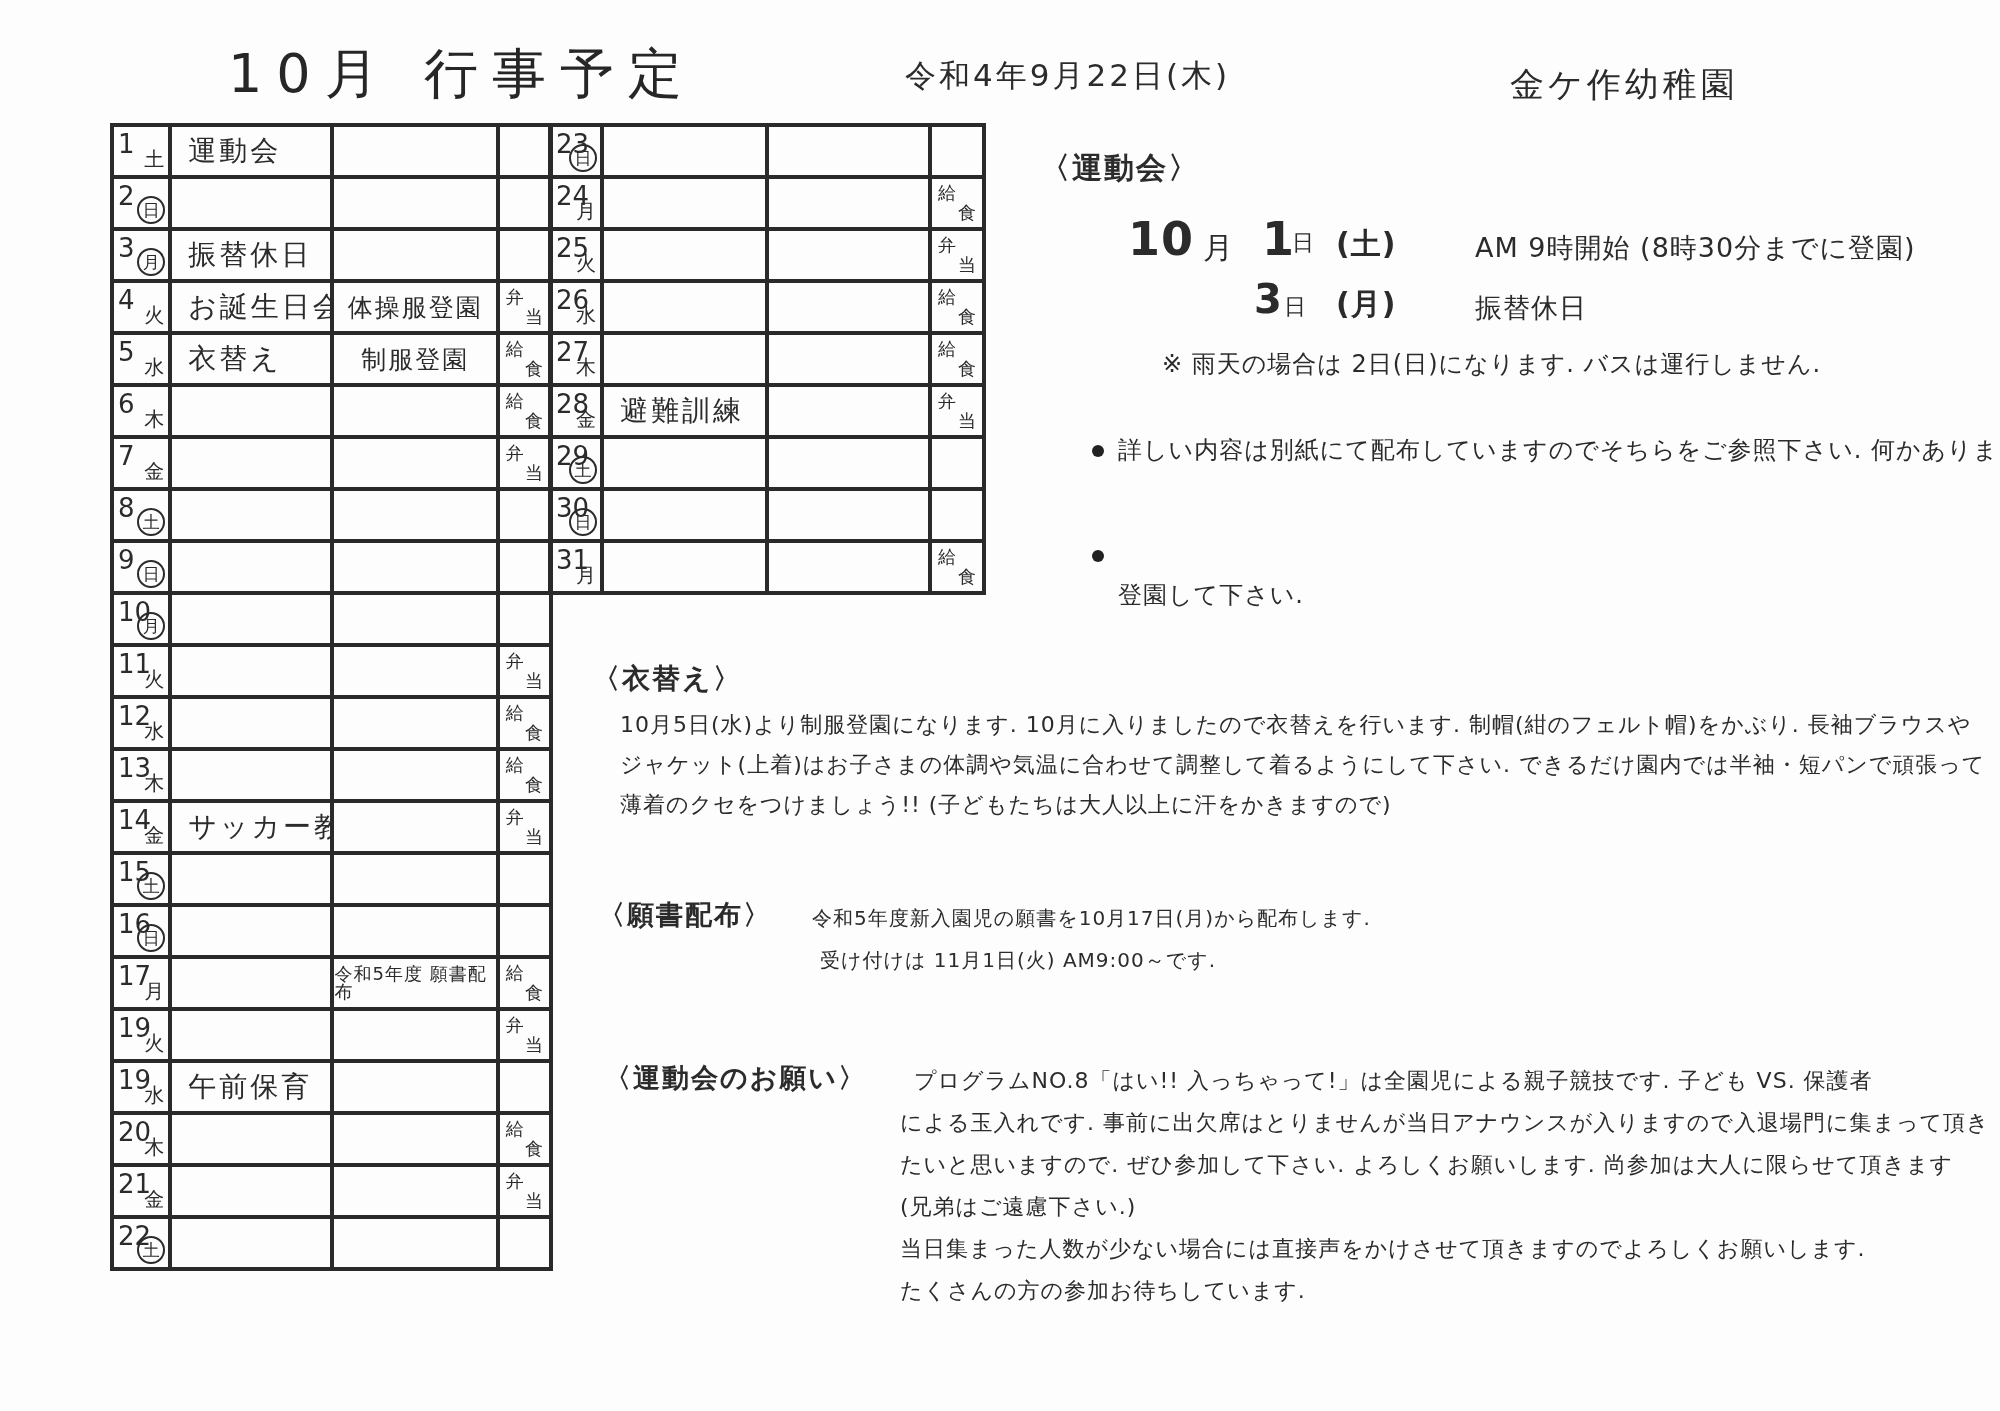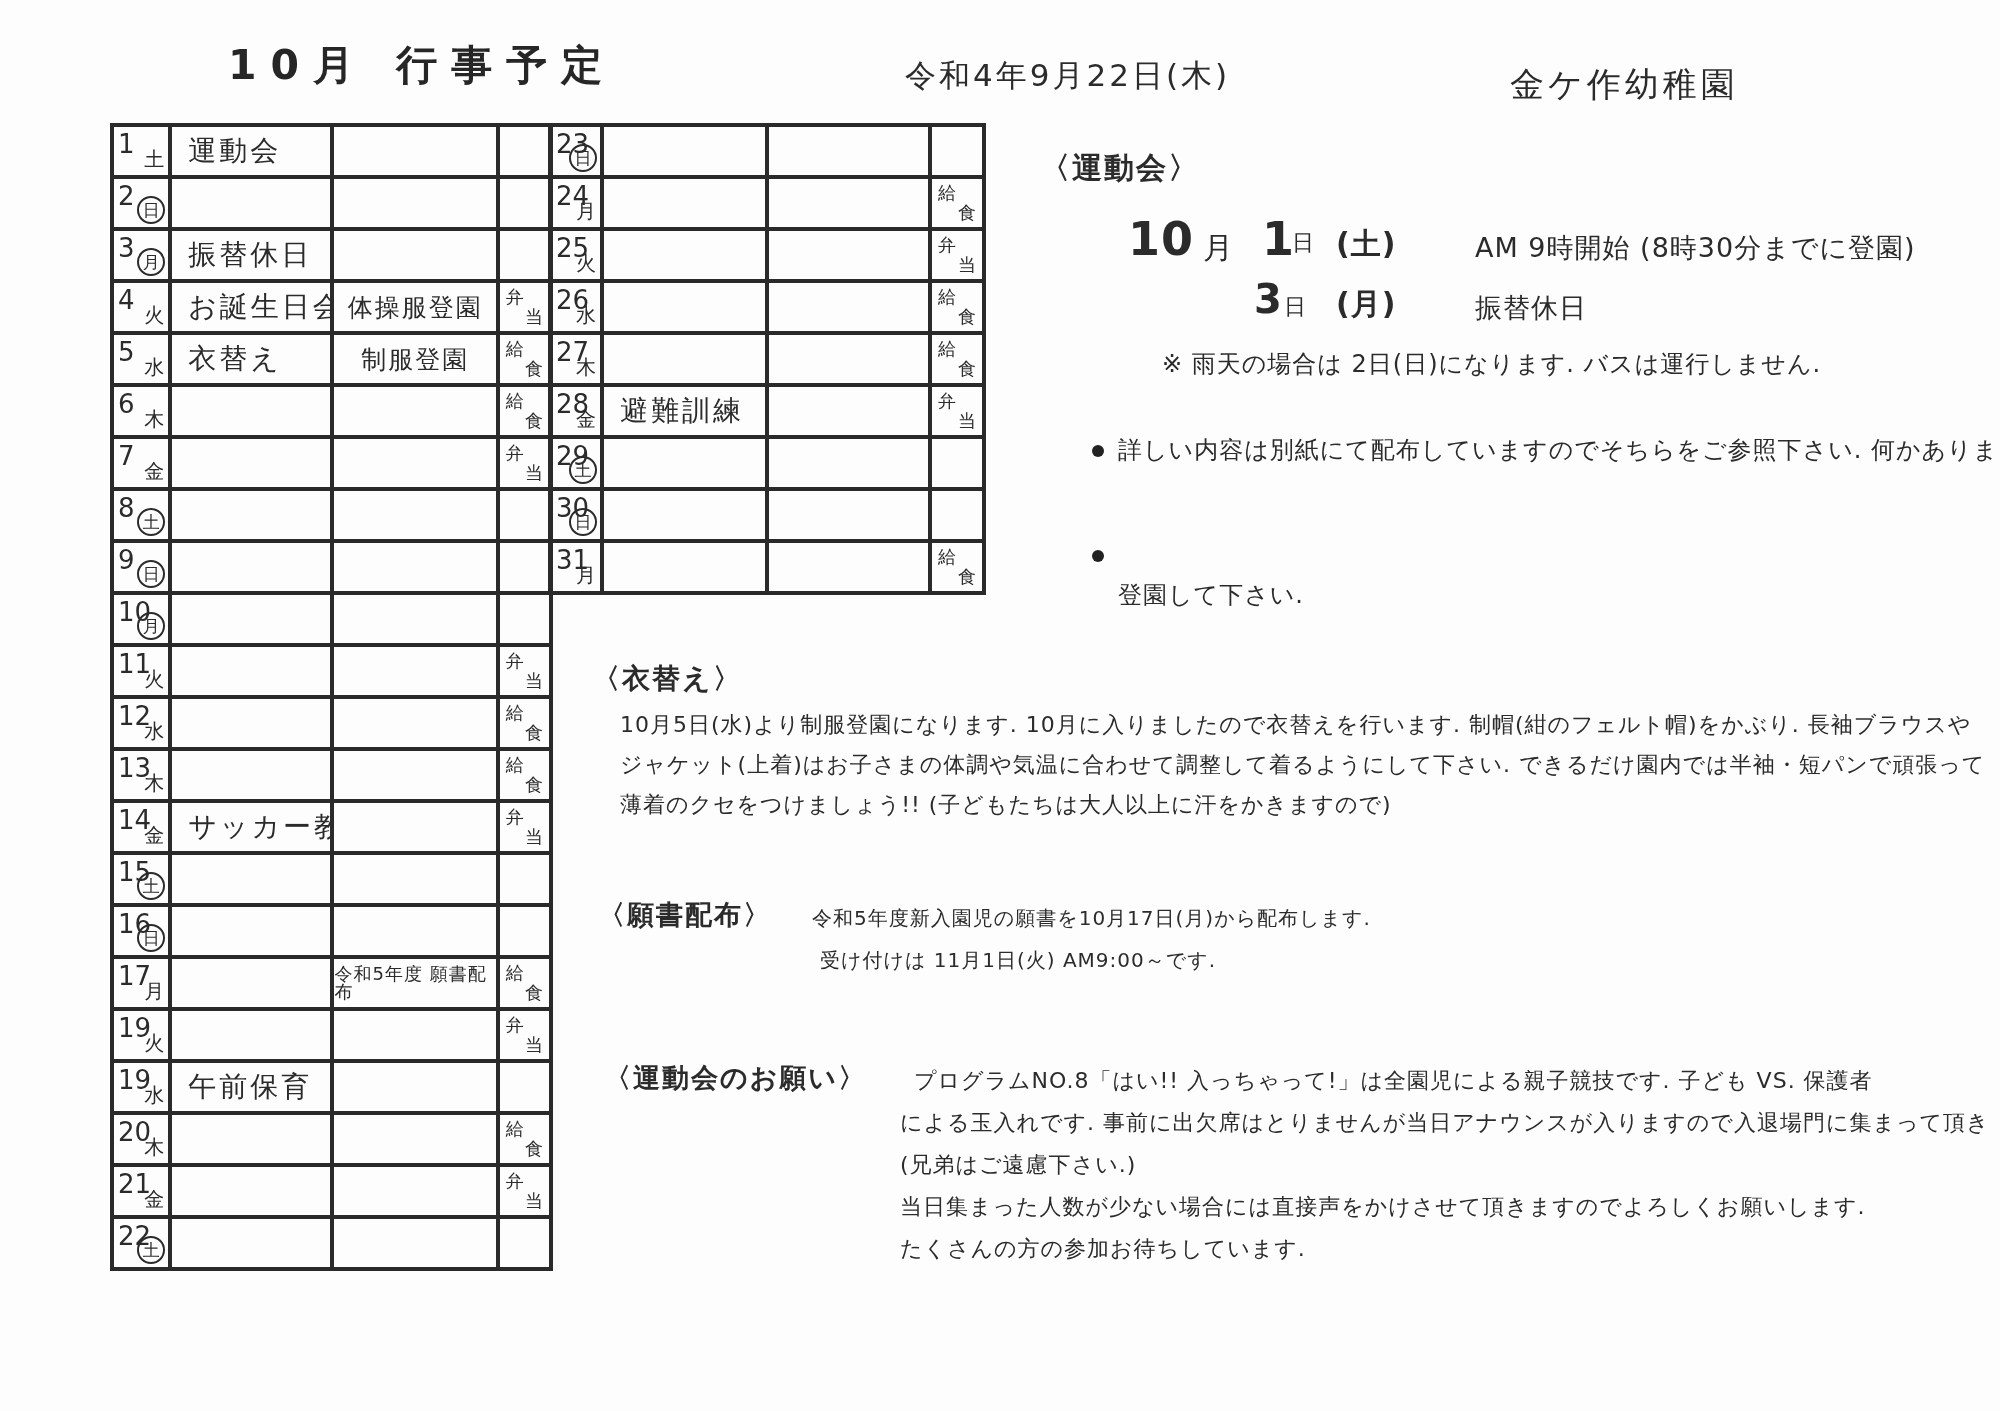--- a/index.html
+++ b/index.html
@@ -4,21 +4,21 @@
 <style>
   html, body { margin: 0; padding: 0; background: #ffffff; }
   body {
     width: 2000px; height: 1411px; position: relative; overflow: hidden;
     font-family: "DejaVu Sans", sans-serif; color: #2a2a2a;
   }
   .page { position: absolute; left: 0; top: 0; width: 2000px; height: 1411px; background: #fdfdfd; }
 
   .hand { font-family: "DejaVu Sans", sans-serif; color: #2b2b2b; letter-spacing: 1px; }
 
-  .title { position: absolute; left: 228px; top: 38px; font-size: 41px; letter-spacing: 14px; font-weight: bold; color: #262626; }
+  .title { position: absolute; left: 228px; top: 38px; font-size: 54px; letter-spacing: 14px; font-weight: normal; color: #262626; }
   .date { position: absolute; left: 905px; top: 55px; font-size: 31px; letter-spacing: 3px; }
   .school { position: absolute; left: 1510px; top: 62px; font-size: 34px; letter-spacing: 4px; }
 
   
   .cal { position: absolute; border-collapse: collapse; table-layout: fixed; }
   .cal td {
     border: 4px solid #2a2a2a; padding: 0; height: 48px; vertical-align: middle;
     font-size: 28px; color: #2b2b2b; overflow: hidden; white-space: nowrap;
   }
   .cal td.day { position: relative; font-size: 26px; }
@@ -438,17 +438,18 @@
   <div class="section-head hand" style="left:598px; top:897px; font-size:27px;">〈願書配布〉</div>
   <div class="txt hand" style="left:812px; top:897px; font-size:20px; line-height:42px;">
     <div>令和5年度新入園児の願書を10月17日(月)から配布します.</div>
     <div style="margin-left:8px">受け付けは 11月1日(火) AM9:00～です.</div>
   </div>
 
   <div class="section-head hand" style="left:604px; top:1060px; font-size:27px;">〈運動会のお願い〉</div>
   <div class="txt hand" style="left:900px; top:1060px; font-size:22px; line-height:42px;">
     <div style="margin-left:14px">プログラムNO.8「はい!! 入っちゃって!」は全園児による親子競技です. 子ども VS. 保護者</div>
     <div>による玉入れです. 事前に出欠席はとりませんが当日アナウンスが入りますので入退場門に集まって頂き</div>
+    <div>たいと思いますので. ぜひ参加して下さい. よろしくお願いします. 尚参加は大人に限らせて頂きます</div>
     <div>(兄弟はご遠慮下さい.)</div>
     <div>当日集まった人数が少ない場合には直接声をかけさせて頂きますのでよろしくお願いします.</div>
     <div>たくさんの方の参加お待ちしています.</div>
   </div>
 </div>
 
 </body></html>

